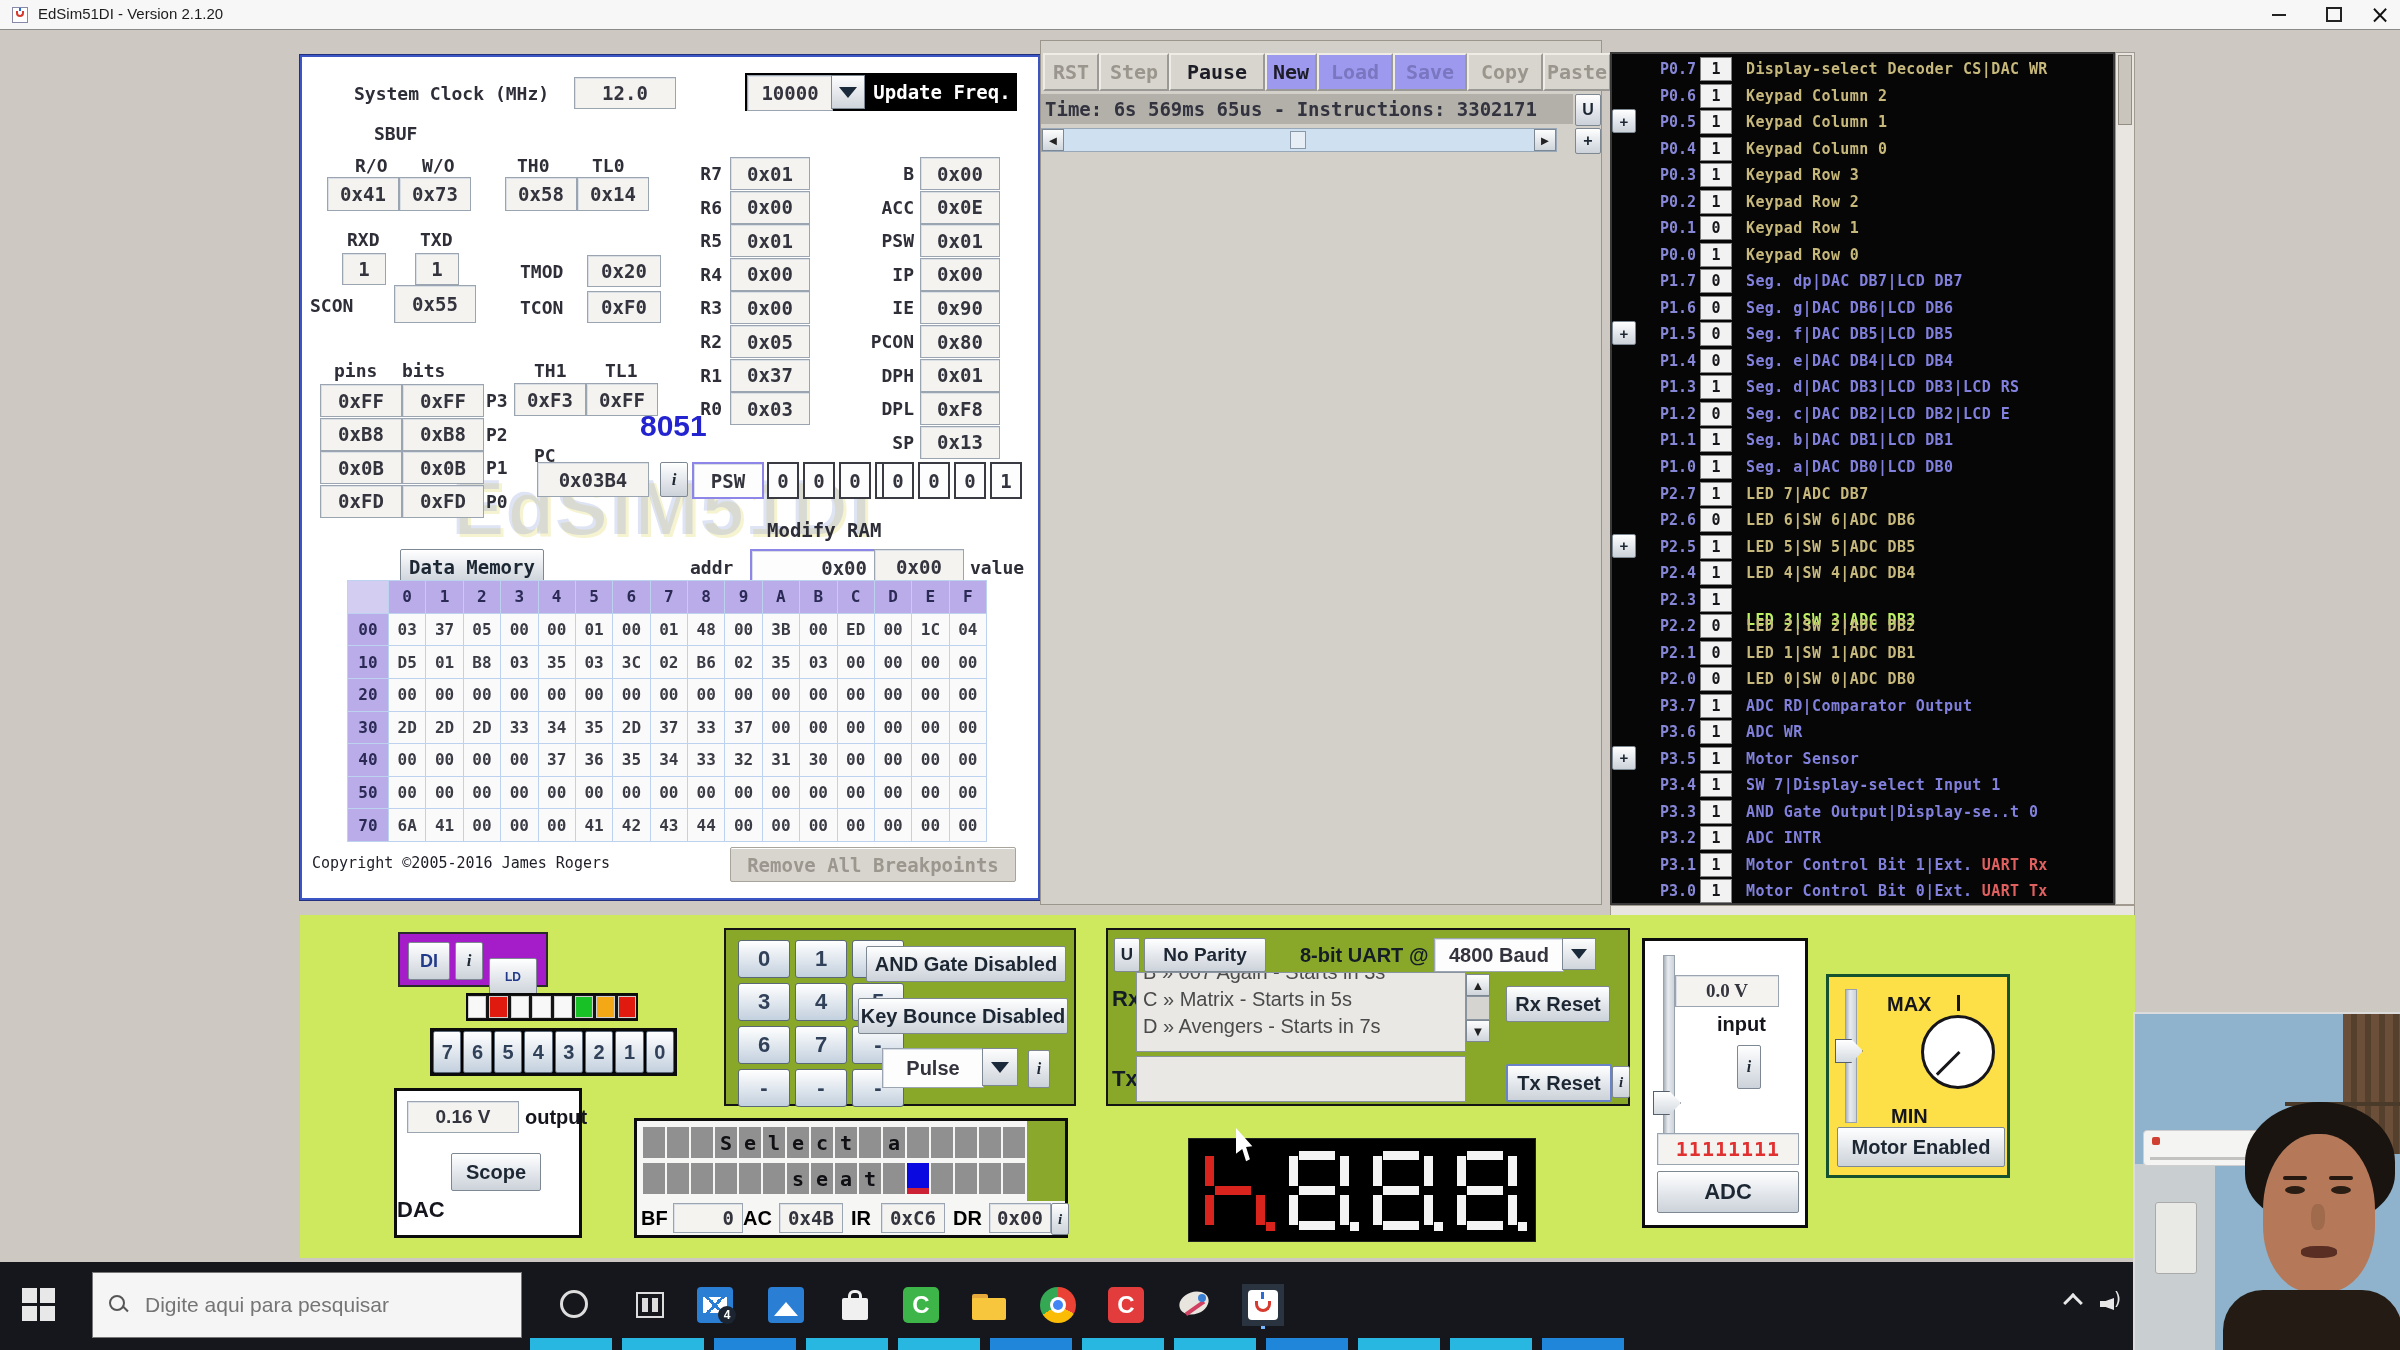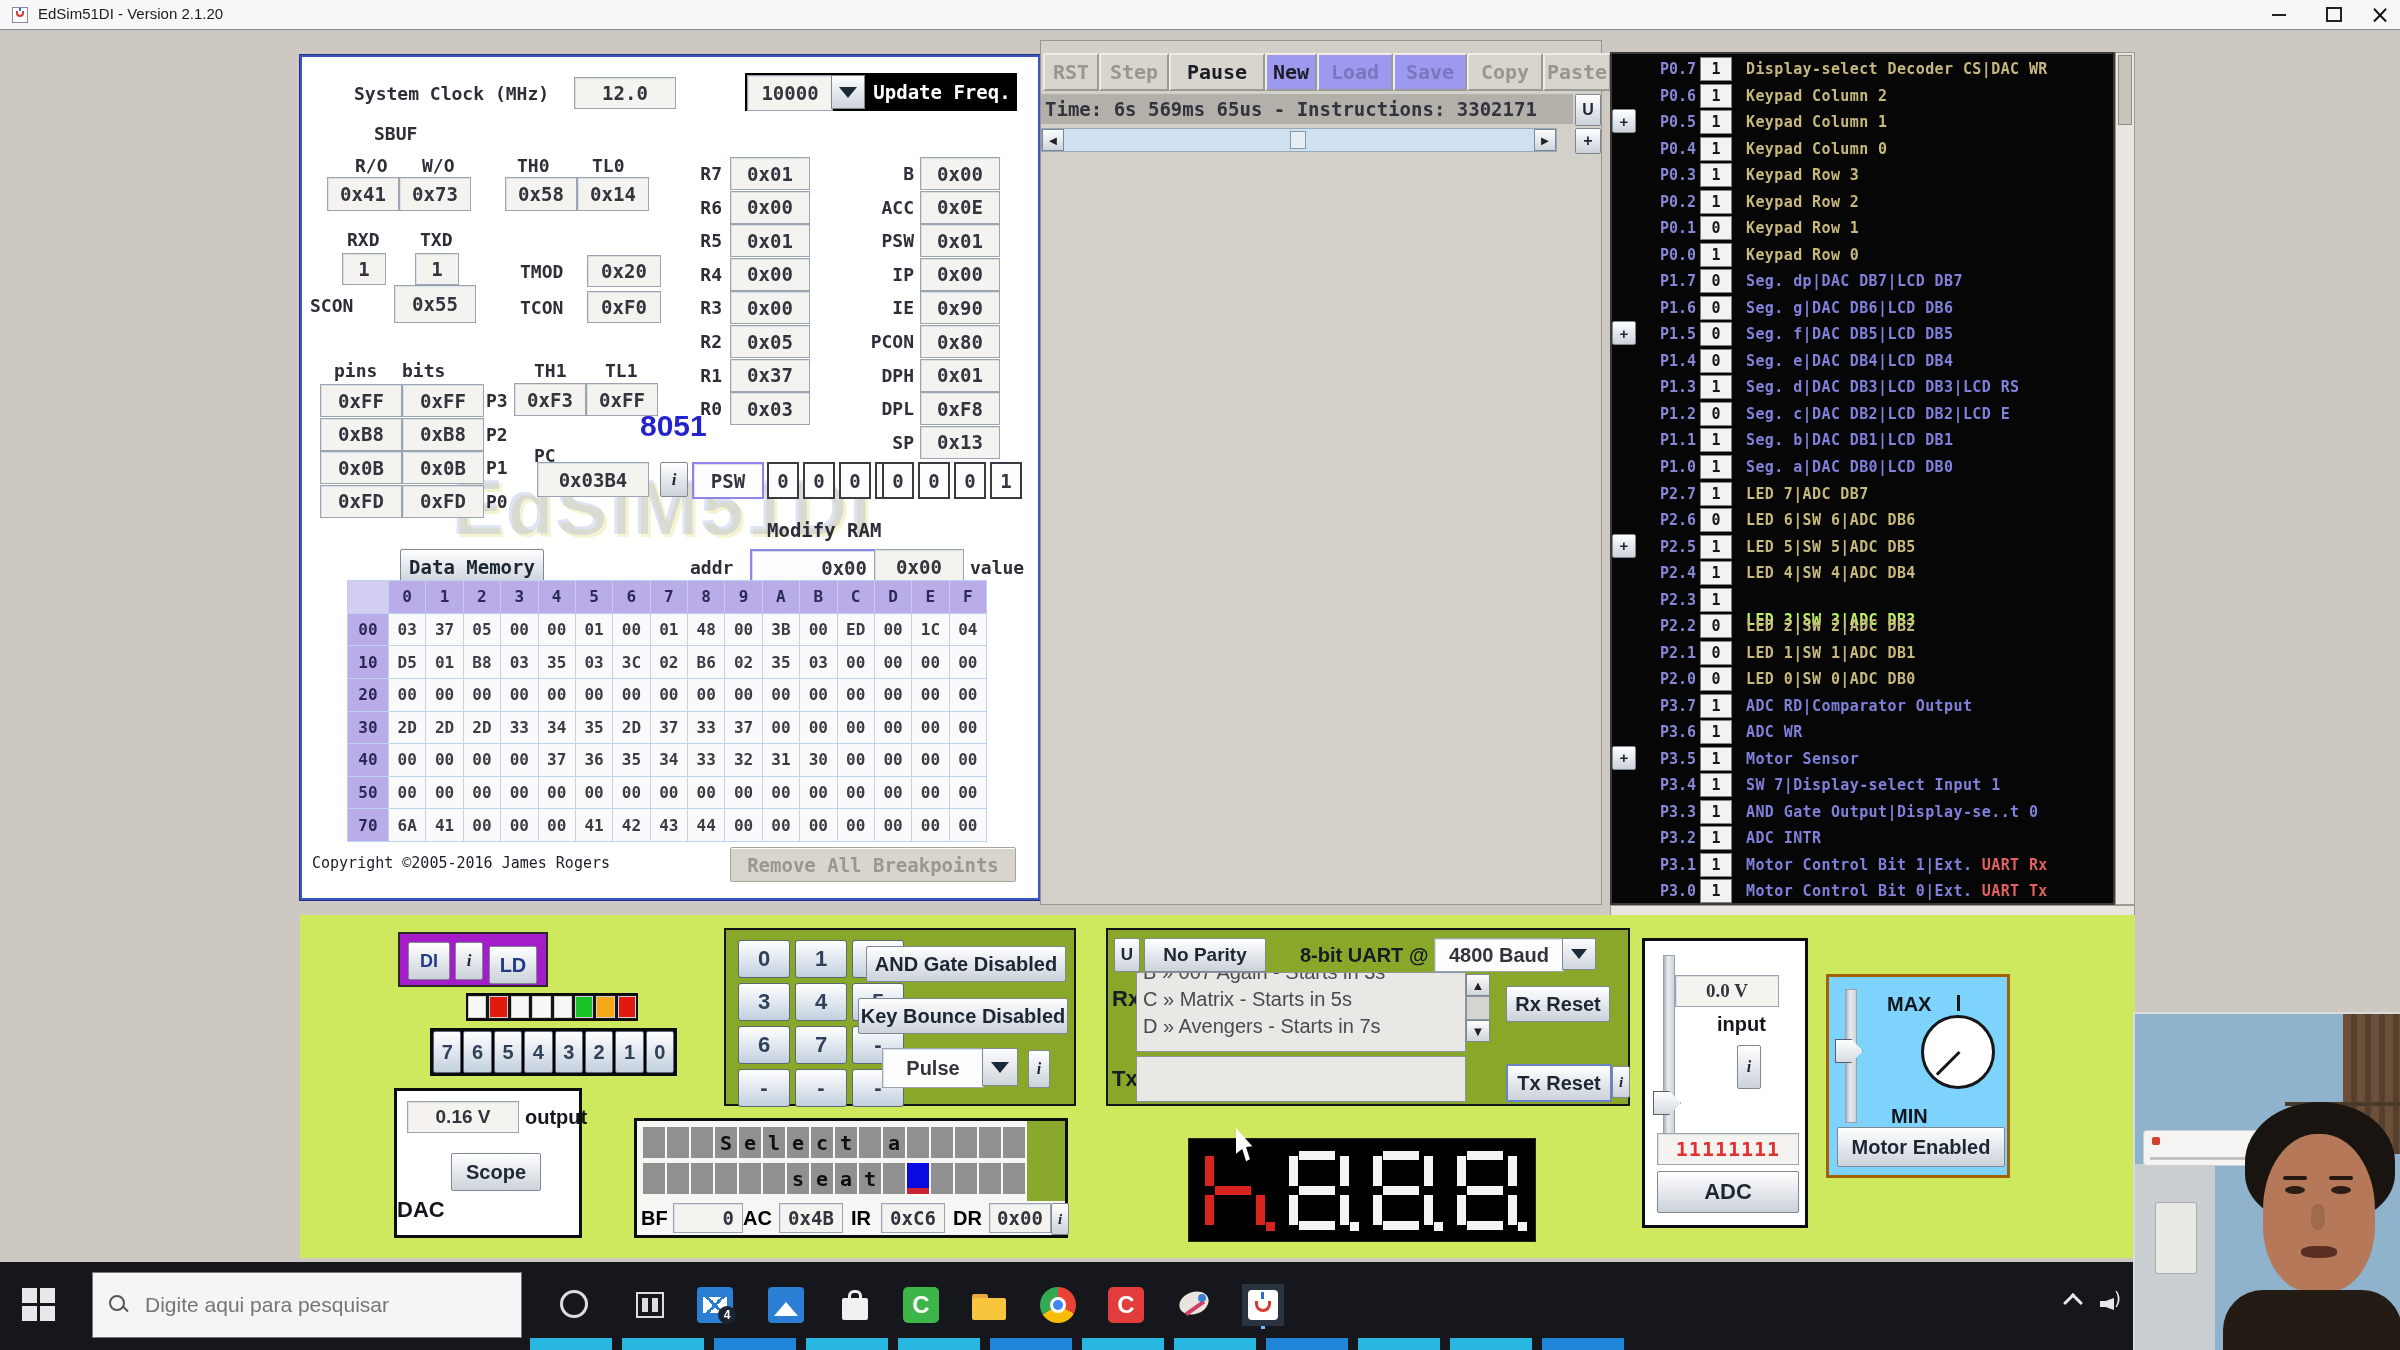--- a/index.html
+++ b/index.html
@@ -542,21 +542,21 @@
   <div class="f" style="left:2115px;top:52px;width:20px;height:853px;background:#e9e6e1;border:1px solid #a09a90">
     <div class="f" style="left:2px;top:2px;width:14px;height:70px;background:#c9c4bc;border:1px solid #938d83"></div>
   </div>
   <div class="f" style="left:1610px;top:905px;width:525px;height:16px;background:#e9e6e1;border:1px solid #a09a90"></div>
 
   <div class="f" style="left:300px;top:915px;width:1835px;height:343px;background:#cfe95e">
 
     <div class="f" style="left:98px;top:17px;width:150px;height:55px;background:#a41dc8;border:2px solid #2a2a2a">
       <div class="btn3d" style="left:8px;top:8px;width:40px;height:36px;font-size:18px;color:#223a8a">DI</div>
       <div class="btn3d" style="left:55px;top:8px;width:26px;height:36px;font:italic bold 17px 'Liberation Serif',serif">i</div>
-      <div class="btn3d" style="left:89px;top:12px;width:46px;height:36px;font-size:20px;color:#223a8a">LD</div>
+      <div class="btn3d" style="left:89px;top:24px;width:46px;height:36px;font-size:12px;color:#223a8a">LD</div>
     </div>
 
     <div class="f" id="ledstrip" style="left:166px;top:78px;width:172px;height:28px;background:#141414;border:2px solid #0a0a0a;display:flex;align-items:center;justify-content:center;gap:3px">
         <div style="width: 17px; height: 20px; background: rgb(248, 248, 248); border: 1px solid rgb(207, 207, 207);"></div>
         <div style="width: 17px; height: 20px; background: rgb(225, 26, 16); border: 1px solid rgb(207, 207, 207);"></div>
         <div style="width: 17px; height: 20px; background: rgb(248, 248, 248); border: 1px solid rgb(207, 207, 207);"></div>
         <div style="width: 17px; height: 20px; background: rgb(248, 248, 248); border: 1px solid rgb(207, 207, 207);"></div>
         <div style="width: 17px; height: 20px; background: rgb(248, 248, 248); border: 1px solid rgb(207, 207, 207);"></div>
         <div style="width: 17px; height: 20px; background: rgb(24, 194, 38); border: 1px solid rgb(207, 207, 207);"></div>
         <div style="width: 17px; height: 20px; background: rgb(245, 168, 21); border: 1px solid rgb(207, 207, 207);"></div>
@@ -721,21 +721,21 @@
     <div class="f" style="left:1342px;top:23px;width:166px;height:290px;background:#fff;border:3px solid #0c0c0c">
       <div class="sliderTrack" style="left:18px;top:14px;height:182px"></div>
       <div class="sliderThumb" style="left:8px;top:150px"></div>
       <div class="field" style="left:30px;top:34px;width:102px;height:30px;font-family:Liberation Serif, serif;font-weight:bold">0.0 V</div>
       <div class="f" style="left:72px;top:72px;font:bold 20px 'Liberation Sans',sans-serif;color:#15151d">input</div>
       <div class="btn3d" style="left:92px;top:104px;width:22px;height:42px;font:italic bold 16px 'Liberation Serif',serif">i</div>
       <div class="field" style="left:12px;top:192px;width:140px;height:30px;color:#e03030;font-size:20px;letter-spacing:1px">11111111</div>
       <div class="btn3d" style="left:12px;top:230px;width:140px;height:40px;font-size:22px">ADC</div>
     </div>
 
-    <div class="f" style="left:1526px;top:59px;width:184px;height:204px;background:#7dd3fc;border:3px solid #a16207">
+    <div class="f" style="left:1526px;top:59px;width:184px;height:204px;background:#fde047;border:3px solid #14532d">
       <div class="sliderTrack" style="left:16px;top:12px;height:132px"></div>
       <div class="sliderThumb" style="left:6px;top:62px"></div>
       <div class="f" style="left:58px;top:16px;font:bold 20px 'Liberation Sans',sans-serif;color:#15151d">MAX</div>
       <div class="f" style="left:62px;top:128px;font:bold 20px 'Liberation Sans',sans-serif;color:#15151d">MIN</div>
       <div class="f" style="left:92px;top:38px;width:74px;height:74px;border:3px solid #15151a;border-radius:50%;background:#fff">
         <div class="f" style="left:50%;top:50%;width:3px;height:32px;background:#15151a;transform-origin:top center;transform:rotate(45deg)"></div>
       </div>
       <div class="f" style="left:128px;top:18px;width:3px;height:16px;background:#15151a"></div>
       <div class="btn3d" style="left:8px;top:150px;width:166px;height:38px;font-size:20px">Motor Enabled</div>
     </div>

